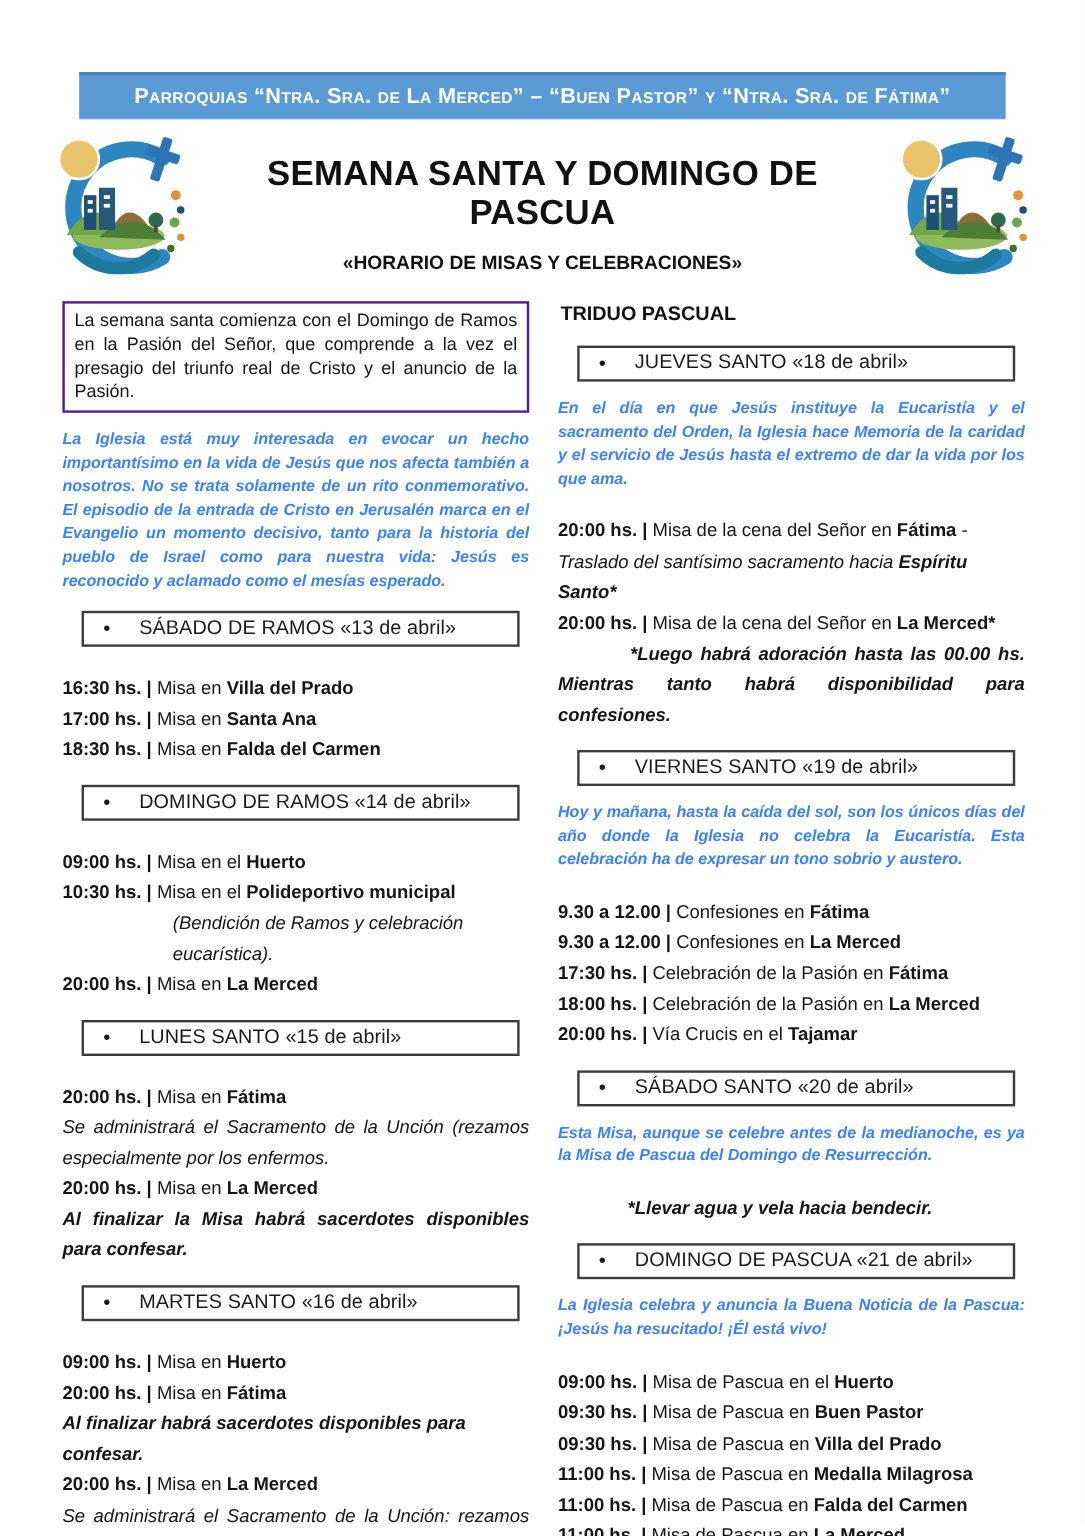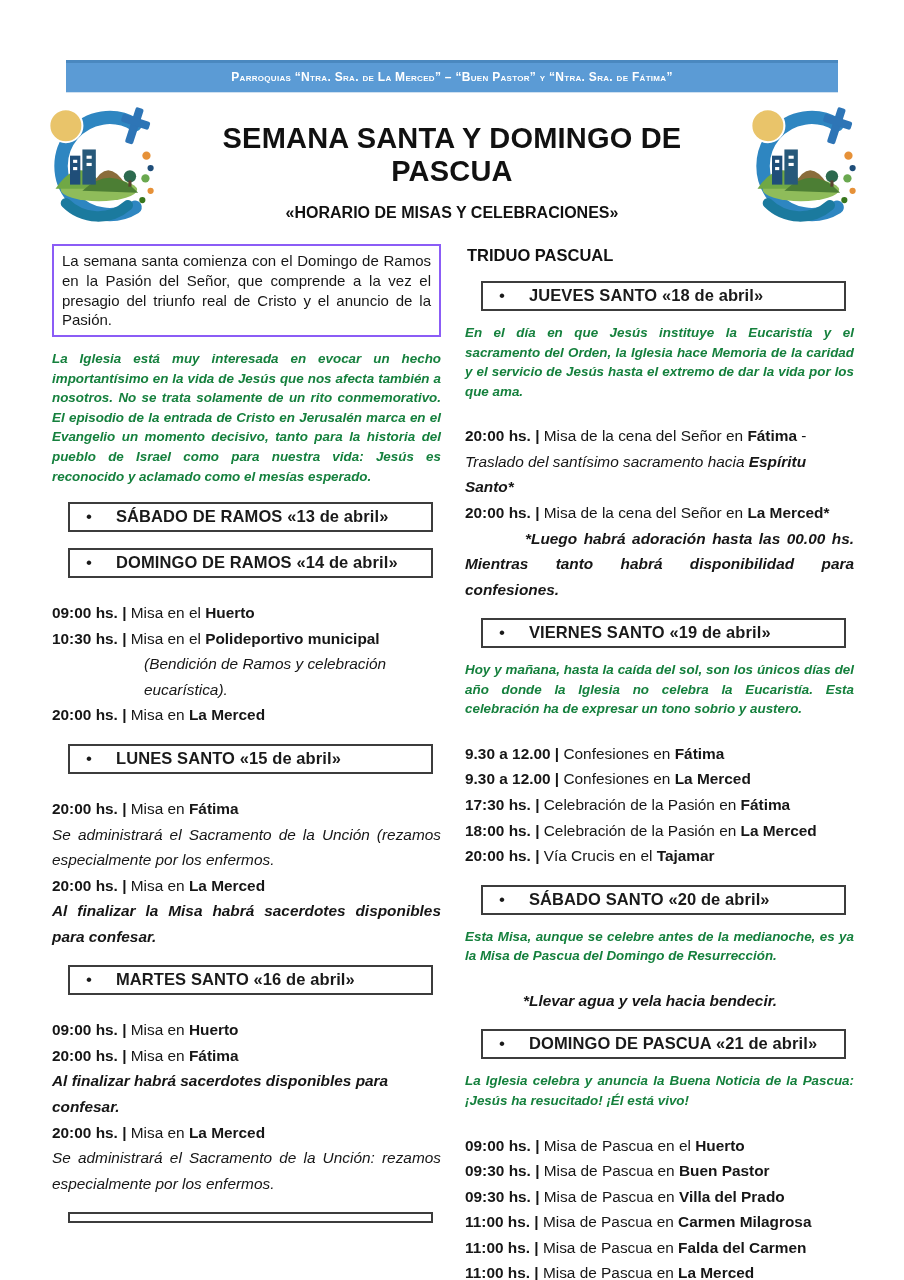--- a/index.html
+++ b/index.html
@@ -6,50 +6,50 @@
   .page{
     width:904px;height:1280px;margin:0 auto;background:#ffffff;
     position:relative;overflow:hidden;
     font-family:"Liberation Sans","DejaVu Sans",sans-serif;color:#1a1a1a;
   }
   
   .banner{
     margin:60px 66px 0 66px;
     background:#5b9bd5;color:#ffffff;
     font-weight:bold;font-variant:small-caps;
-    text-align:center;font-size:12px;letter-spacing:.3px;
+    text-align:center;font-size:18px;letter-spacing:.3px;
     padding:7px 4px 8px;
     border-top:3px solid #4a88bf;
     box-shadow:0 1px 0 #cfe0f0;
   }
   
   .header{display:flex;align-items:flex-start;justify-content:space-between;padding:12px 38px 0 38px;}
   .logo{width:126px;height:124px;flex:0 0 auto;}
   .header-titles{flex:1;text-align:center;padding-top:18px;}
   .header-titles h1{margin:0 0 16px 0;font-size:29px;letter-spacing:.2px;font-weight:bold;color:#111;}
   .header-titles h2{margin:0;font-size:16px;font-weight:bold;color:#111;}
   
   .columns{display:flex;gap:24px;padding:16px 50px 0 52px;box-sizing:border-box;}
   .col{flex:1;min-width:0;}
   .intro-box{
-    border:2px solid #8b5cf6;padding:5px 8px;font-size:15px;
+    border:2px solid #4c1d95;padding:5px 8px;font-size:15px;
     text-align:justify;line-height:1.32;color:#161616;
   }
   .blue-note{
-    color:#15803d;font-style:italic;font-weight:bold;
+    color:#3b82f6;font-style:italic;font-weight:bold;
     font-size:13.4px;line-height:1.46;text-align:justify;
     margin:12px 0 10px 0;
   }
   .triduo-heading{font-weight:bold;font-size:16.5px;margin:2px 0 14px 2px;color:#111;}
   .section-box{
     border:2px solid #3c3c3c;display:flex;align-items:center;
     margin:16px 8px 12px 16px;padding:3px 6px 4px 16px;
   }
   .section-box .bullet{font-size:17px;margin-right:24px;line-height:1;}
-  .section-box .label{font-weight:bold;font-size:16.5px;letter-spacing:.1px;}
+  .section-box .label{font-weight:normal;font-size:16.5px;letter-spacing:.1px;}
   .lines{margin:22px 0 2px 0;}
   .line{margin:0;font-size:15.4px;line-height:1.66;color:#161616;}
   .run-b{font-weight:bold;}
   .run-r{font-weight:normal;}
   .run-i{font-style:italic;}
   .run-bi{font-weight:bold;font-style:italic;}
   .justify{text-align:justify;}
   .indent{padding-left:92px;}
   .indent2{padding-left:58px;}
   .tindent{text-indent:60px;}
@@ -124,20 +124,25 @@
 
   <div class="columns">
     <div class="col">
       <div class="intro-box">La semana santa comienza con el Domingo de Ramos en la Pasión del Señor, que comprende a la vez el presagio del triunfo real de Cristo y el anuncio de la Pasión.</div>
       <p class="blue-note">La Iglesia está muy interesada en evocar un hecho importantísimo en la vida de Jesús que nos afecta también a nosotros. No se trata solamente de un rito conmemorativo. El episodio de la entrada de Cristo en Jerusalén marca en el Evangelio un momento decisivo, tanto para la historia del pueblo de Israel como para nuestra vida: Jesús es reconocido y aclamado como el mesías esperado.</p>
       <div id="left-sections">
           <div class="section-box">
             <span class="bullet">•</span>
             <span class="label">SÁBADO DE RAMOS «13 de abril»</span>
           </div>
+          <div class="lines">
+            <p class="line"><span class="run-b">16:30 hs. |</span><span class="run-r"> Misa en </span><span class="run-b">Villa del Prado</span></p>
+            <p class="line"><span class="run-b">17:00 hs. |</span><span class="run-r"> Misa en </span><span class="run-b">Santa Ana</span></p>
+            <p class="line"><span class="run-b">18:30 hs. |</span><span class="run-r"> Misa en </span><span class="run-b">Falda del Carmen</span></p>
+          </div>
           <div class="section-box">
             <span class="bullet">•</span>
             <span class="label">DOMINGO DE RAMOS «14 de abril»</span>
           </div>
           <div class="lines">
             <p class="line"><span class="run-b">09:00 hs. |</span><span class="run-r"> Misa en el </span><span class="run-b">Huerto</span></p>
             <p class="line"><span class="run-b">10:30 hs. |</span><span class="run-r"> Misa en el </span><span class="run-b">Polideportivo municipal</span></p>
             <p class="line indent"><span class="run-i">(Bendición de Ramos y celebración eucarística).</span></p>
             <p class="line"><span class="run-b">20:00 hs. |</span><span class="run-r"> Misa en </span><span class="run-b">La Merced</span></p>
           </div>
@@ -201,21 +206,21 @@
           </div>
           <div class="section-box">
             <span class="bullet">•</span>
             <span class="label">DOMINGO DE PASCUA «21 de abril»</span>
           </div>
           <p class="blue-note">La Iglesia celebra y anuncia la Buena Noticia de la Pascua: ¡Jesús ha resucitado! ¡Él está vivo!</p>
           <div class="lines">
             <p class="line"><span class="run-b">09:00 hs. |</span><span class="run-r"> Misa de Pascua en el </span><span class="run-b">Huerto</span></p>
             <p class="line"><span class="run-b">09:30 hs. |</span><span class="run-r"> Misa de Pascua en </span><span class="run-b">Buen Pastor</span></p>
             <p class="line"><span class="run-b">09:30 hs. |</span><span class="run-r"> Misa de Pascua en </span><span class="run-b">Villa del Prado</span></p>
-            <p class="line"><span class="run-b">11:00 hs. |</span><span class="run-r"> Misa de Pascua en </span><span class="run-b">Carmen Milagrosa</span></p>
+            <p class="line"><span class="run-b">11:00 hs. |</span><span class="run-r"> Misa de Pascua en </span><span class="run-b">Medalla Milagrosa</span></p>
             <p class="line"><span class="run-b">11:00 hs. |</span><span class="run-r"> Misa de Pascua en </span><span class="run-b">Falda del Carmen</span></p>
             <p class="line"><span class="run-b">11:00 hs. |</span><span class="run-r"> Misa de Pascua en </span><span class="run-b">La Merced</span></p>
           </div>
         </div>
     </div>
   </div>
 
 </div>
 
 </body></html>

